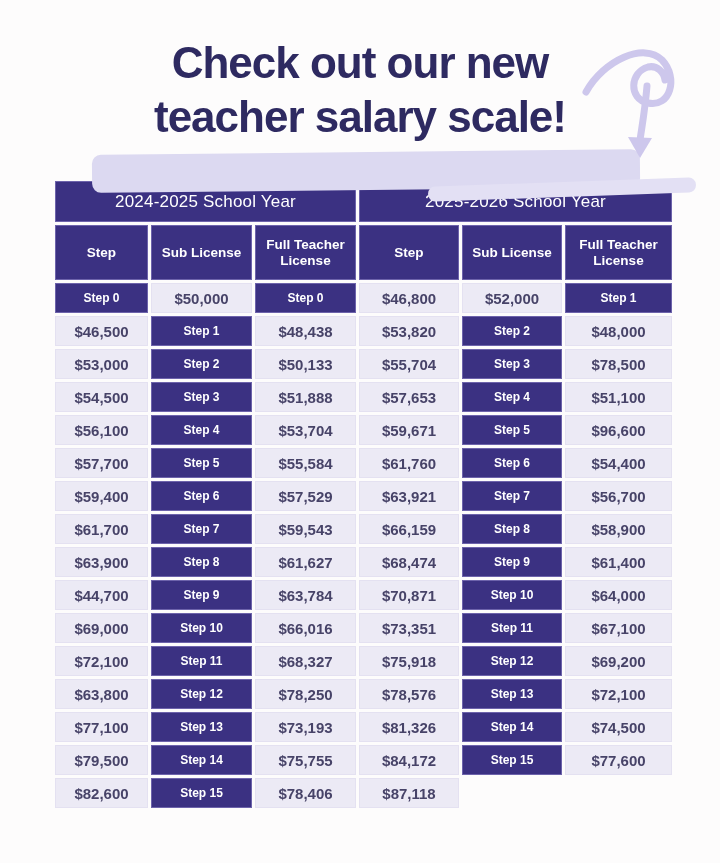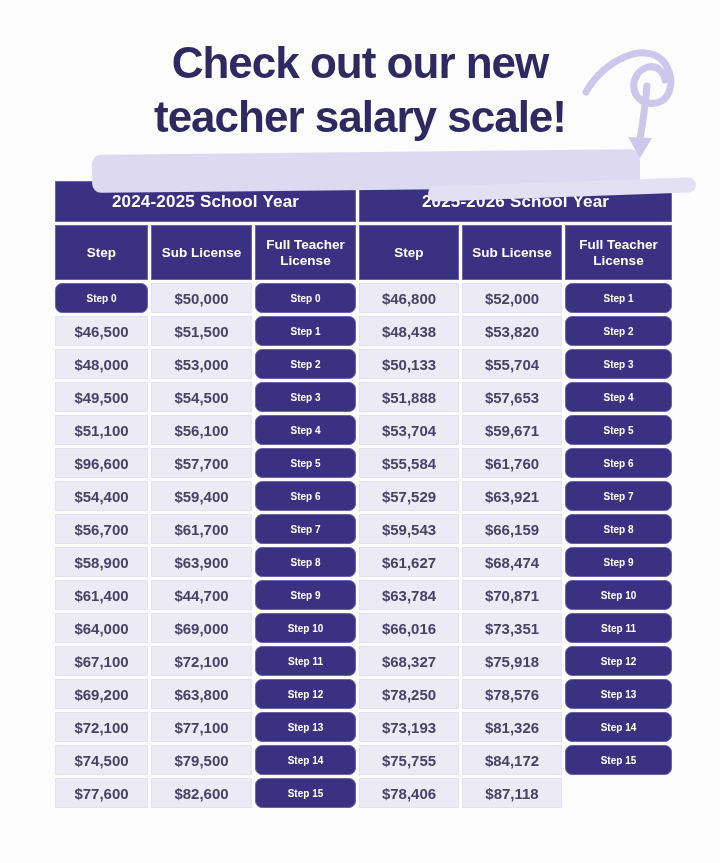--- a/index.html
+++ b/index.html
@@ -20,25 +20,25 @@
   
   .salary-grid{
     position:absolute;left:55px;top:181px;
     display:grid;
     grid-template-columns:93px 101px 101px 100px 100px 107px;
     grid-template-rows:41px 55px repeat(16,30px);
     gap:3px;
   }
   .cell{display:flex;align-items:center;justify-content:center;text-align:center;}
   .dark{background:#3b3182;color:#ffffff;border:1px solid #6d63ab;}
-  .year-cell{font-weight:700;font-size:17px;letter-spacing:.2px;}
+  .year-cell{font-weight:400;font-size:17px;letter-spacing:.2px;}
   .year-left{grid-column:1 / span 3;}
   .year-right{grid-column:4 / span 3;}
   .colhead{font-weight:700;font-size:13.5px;line-height:16px;padding:0 6px;}
-  .step{font-weight:700;font-size:10px;border-radius:7px;}
+  .step{font-weight:700;font-size:12px;}
   .light{background:#eceaf5;color:#474368;font-weight:700;font-size:15px;
     border:1px solid #e4e1f1;}
 </style>
 </head>
 <body>
 
 <div class="title-wrap">
   <span class="hl-main"></span>
   <span class="hl-tail"></span>
   <div class="title-line">Check out our new</div>
@@ -61,32 +61,31 @@
     <div class="cell dark colhead">Step</div>
     <div class="cell dark colhead">Sub License</div>
     <div class="cell dark colhead">Full Teacher License</div>
     <div class="cell dark step">Step 0</div>
     <div class="cell light">$50,000</div>
     <div class="cell dark step">Step 0</div>
     <div class="cell light">$46,800</div>
     <div class="cell light">$52,000</div>
     <div class="cell dark step">Step 1</div>
     <div class="cell light">$46,500</div>
-    <div class="cell light">$51,500</div>
     <div class="cell dark step">Step 1</div>
     <div class="cell light">$48,438</div>
     <div class="cell light">$53,820</div>
     <div class="cell dark step">Step 2</div>
     <div class="cell light">$48,000</div>
     <div class="cell light">$53,000</div>
     <div class="cell dark step">Step 2</div>
     <div class="cell light">$50,133</div>
     <div class="cell light">$55,704</div>
     <div class="cell dark step">Step 3</div>
-    <div class="cell light">$49,500</div>
+    <div class="cell light">$78,500</div>
     <div class="cell light">$54,500</div>
     <div class="cell dark step">Step 3</div>
     <div class="cell light">$51,888</div>
     <div class="cell light">$57,653</div>
     <div class="cell dark step">Step 4</div>
     <div class="cell light">$51,100</div>
     <div class="cell light">$56,100</div>
     <div class="cell dark step">Step 4</div>
     <div class="cell light">$53,704</div>
     <div class="cell light">$59,671</div>

